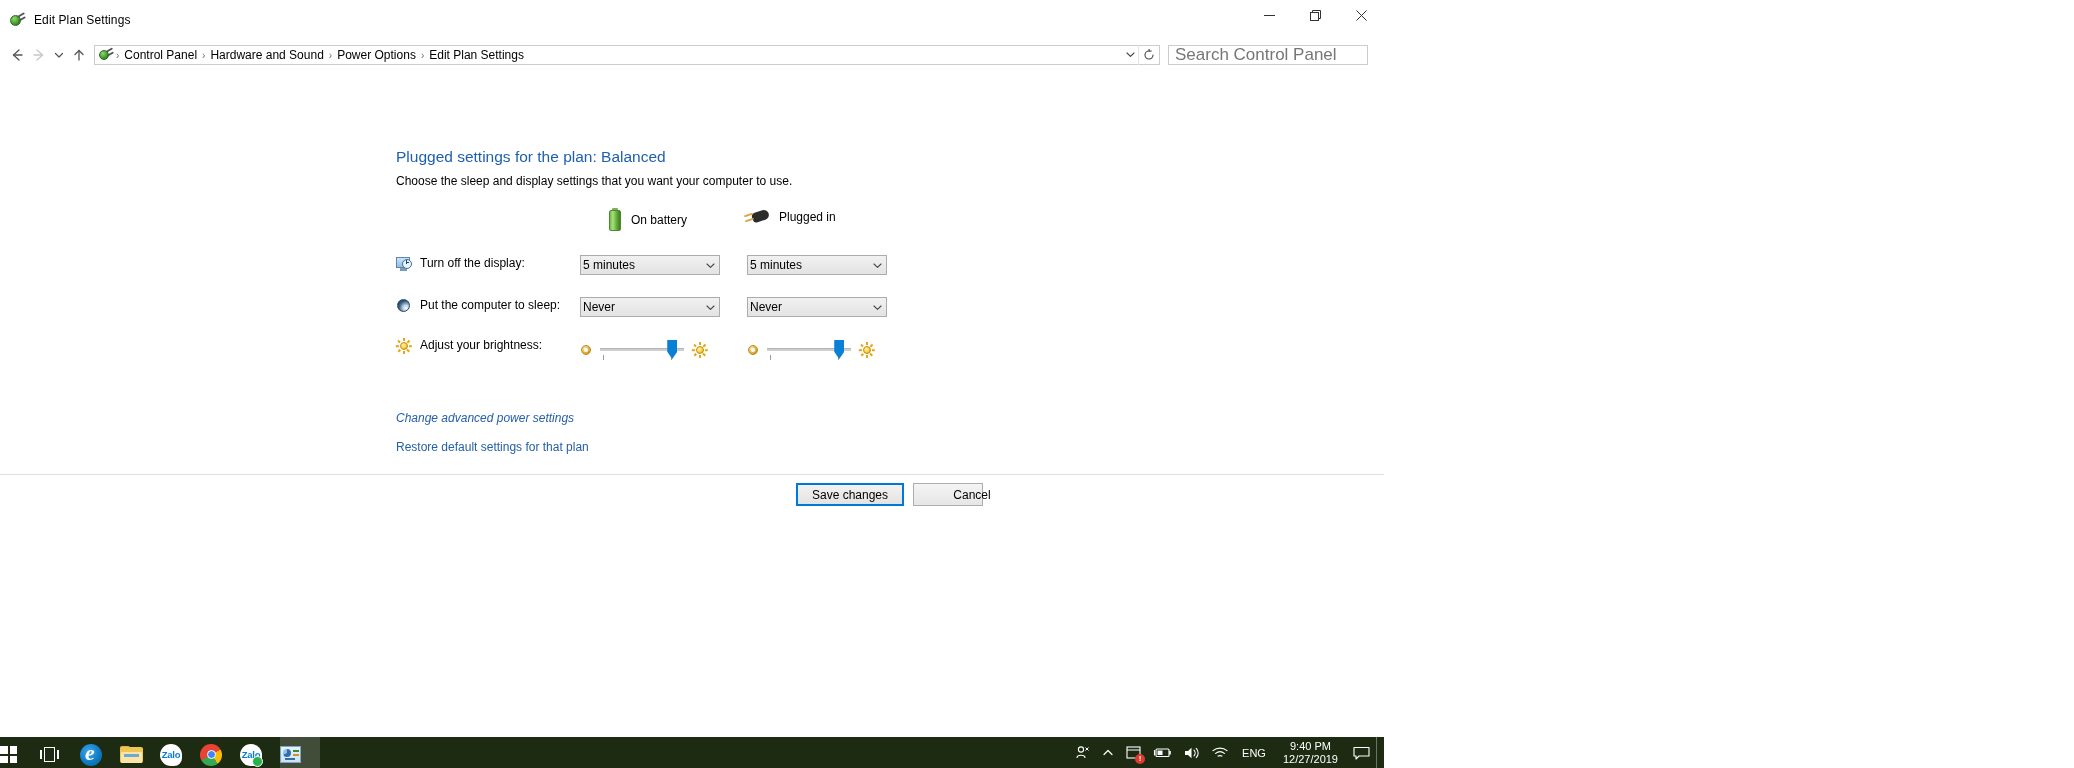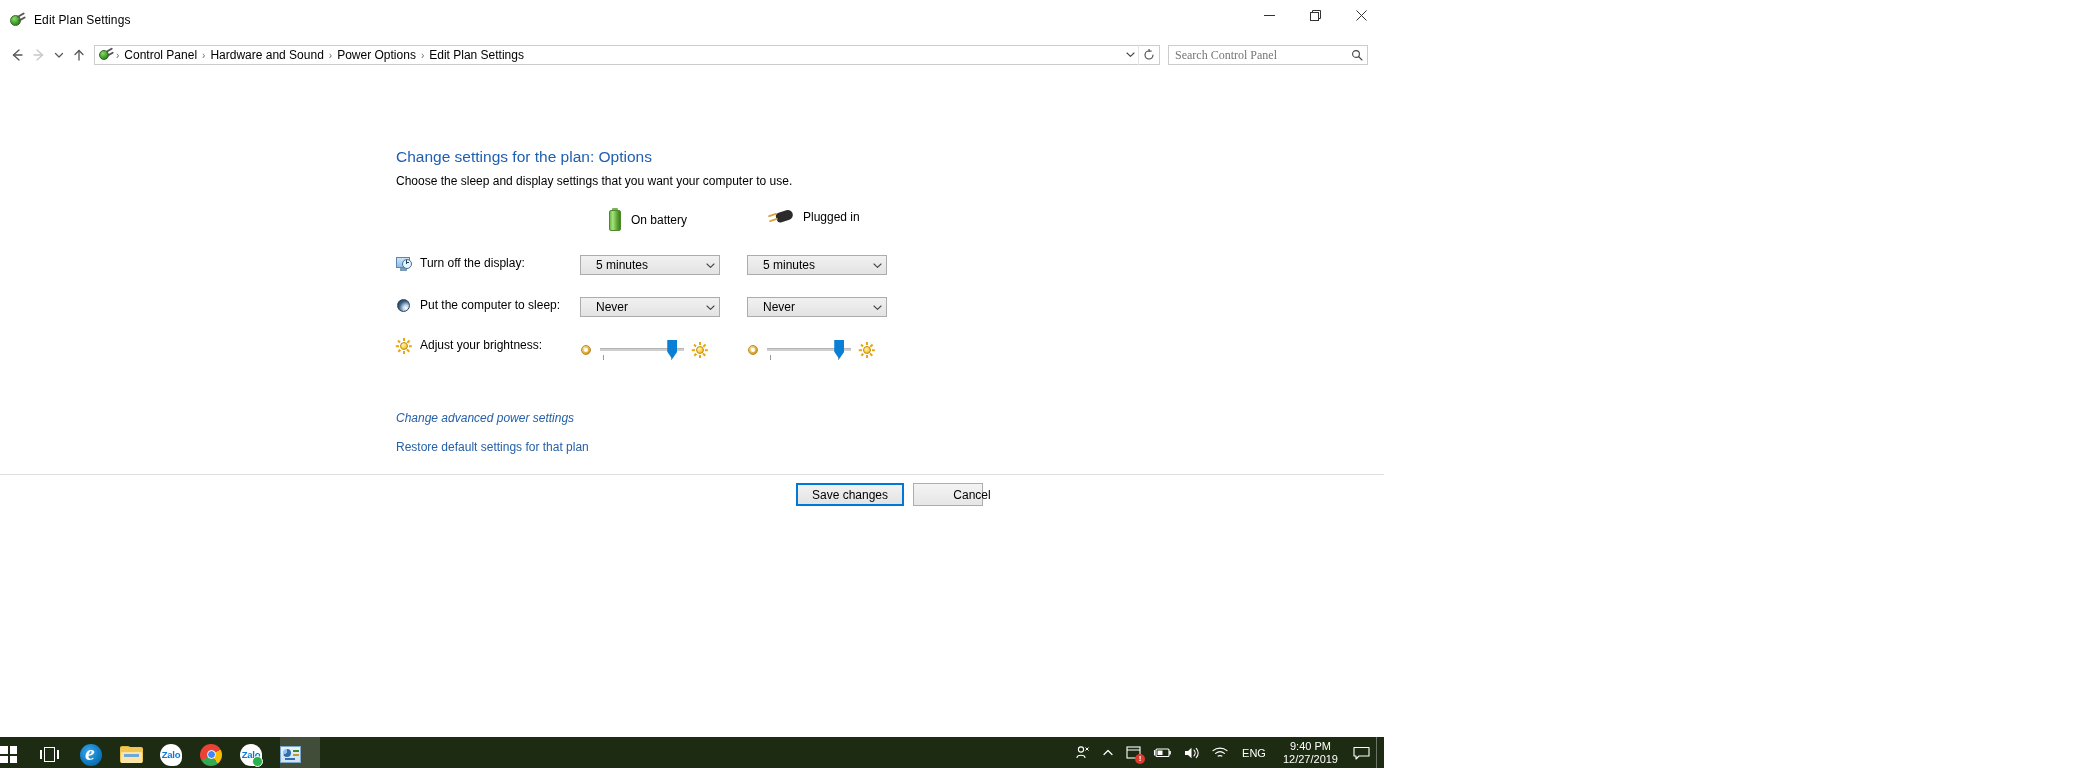--- a/index.html
+++ b/index.html
@@ -146,22 +146,22 @@
     border: 1px solid #cccccc;
     background: #ffffff;
     display: flex;
     align-items: center;
     box-sizing: border-box;
   }
   #search-input {
     border: none;
     outline: none;
     flex: 1;
-    font-size: 12px;
-    font-family: Liberation Serif, serif;
+    font-size: 17px;
+    font-family: Liberation Sans, sans-serif;
     color: #000;
     padding-left: 6px;
     background: transparent;
   }
   #search-input::placeholder { color: #767676; }
   #search-ico {
     width: 20px;
     display: flex; align-items: center; justify-content: center;
     color: #444;
     flex: none;
@@ -190,21 +190,21 @@
   
   .col-head {
     position: absolute;
     display: flex;
     align-items: center;
     font-size: 12px;
     color: #000;
     white-space: nowrap;
   }
   #col-battery { left: 608px; top: 138px; }
-  #col-plugged { left: 768px; top: 138px; }
+  #col-plugged { left: 744px; top: 138px; }
   .col-label { margin-left: 9px; }
 
   
   .battery-ico {
     position: relative;
     width: 14px; height: 24px;
     flex: none;
   }
   .battery-ico .cap {
     position: absolute; left: 4px; top: 0;
@@ -335,21 +335,21 @@
     border: 1px solid #acacac;
     background: linear-gradient(to bottom, #f1f1f1 0%, #e3e3e3 100%);
     box-sizing: border-box;
     display: flex;
     align-items: center;
     font-size: 12px;
     color: #000;
   }
   .combo .cval {
     flex: 1;
-    padding-left: 15px;
+    padding-left: 2px;
     white-space: nowrap;
     overflow: hidden;
   }
   .combo .carrow {
     width: 18px;
     display: flex; align-items: center; justify-content: center;
     color: #444;
     flex: none;
   }
   #cb-display-bat { left: 580px; top: 185px; }
@@ -798,21 +798,21 @@
         <svg width="12" height="12" viewBox="0 0 12 12">
           <circle cx="5" cy="5" r="3.4" fill="none" stroke="currentColor" stroke-width="1.1"></circle>
           <line x1="7.5" y1="7.5" x2="11" y2="11" stroke="currentColor" stroke-width="1.1" stroke-linecap="round"></line>
         </svg>
       </div>
     </div>
   </div>
 
   <div id="content">
 
-    <div id="page-title">Change settings for the plan: Options</div>
+    <div id="page-title">Plugged settings for the plan: Balanced</div>
     <div id="page-sub">Choose the sleep and display settings that you want your computer to use.</div>
 
     <div class="col-head" id="col-battery">
       <div class="battery-ico">
         <div class="cap"></div>
           <div class="body"></div>
       </div>
       <span class="col-label">On battery</span>
     </div>
     <div class="col-head" id="col-plugged">

